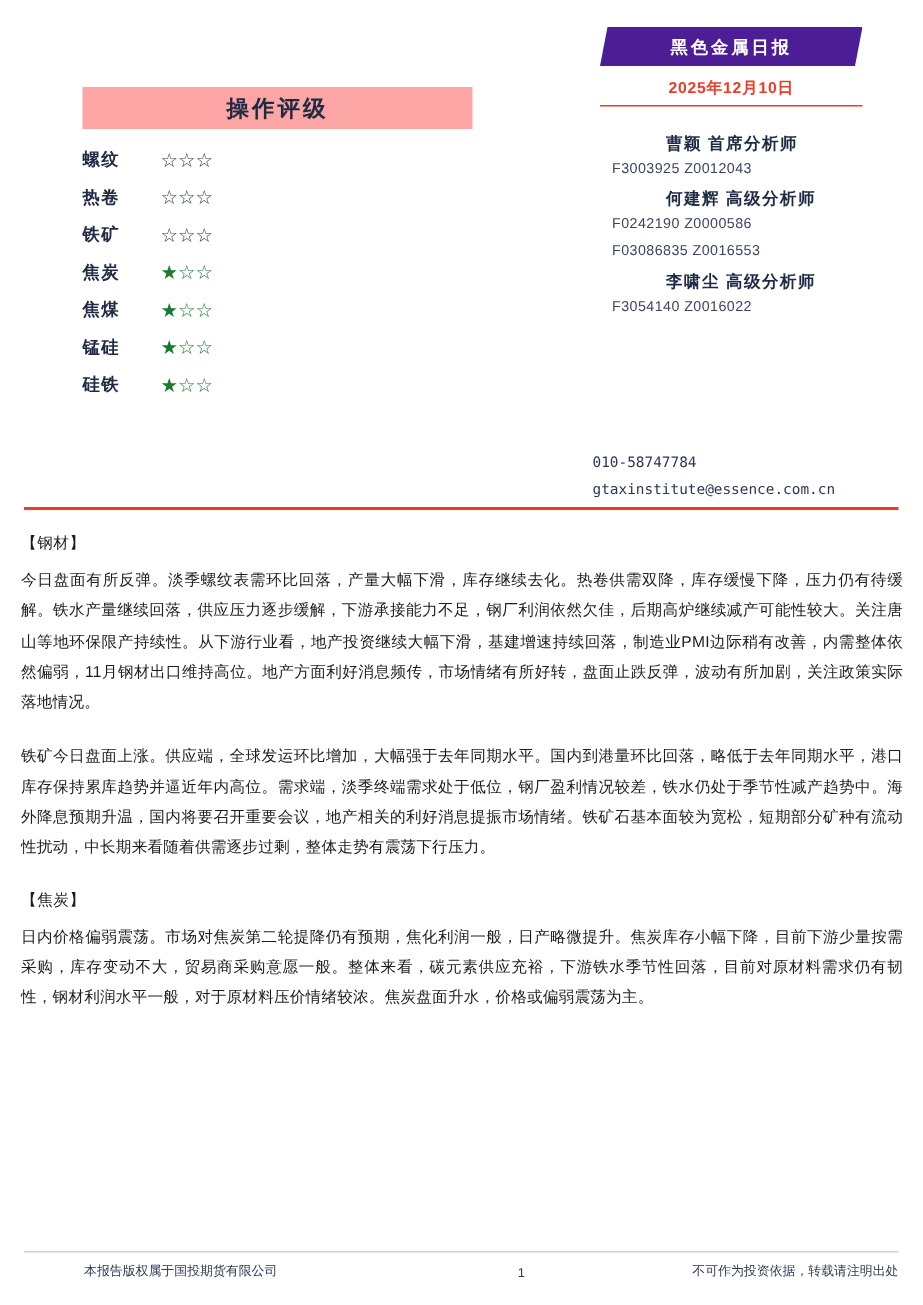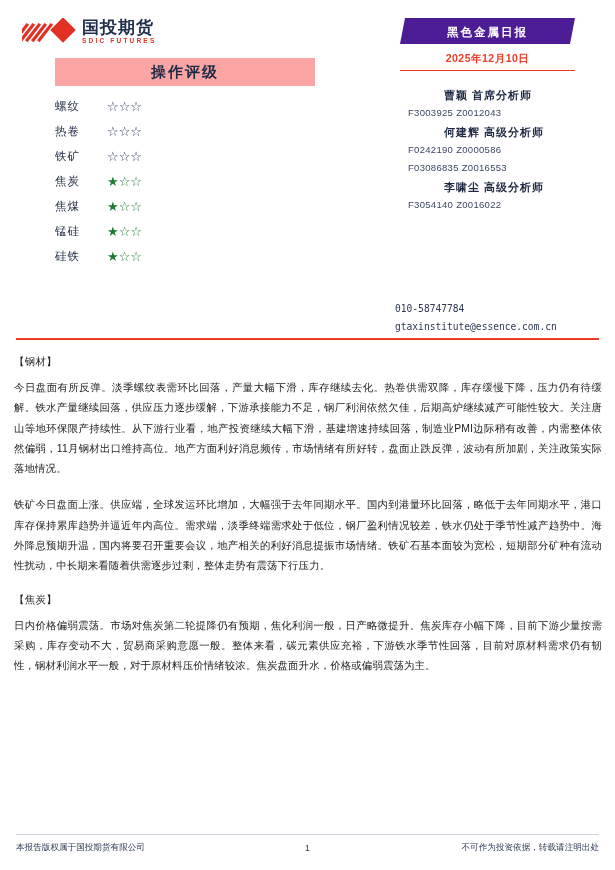--- a/index.html
+++ b/index.html
@@ -81,21 +81,21 @@
   }
   .rating-row {
     display: flex;
     align-items: center;
     height: 25px;
   }
   .rating-name {
     width: 52px;
     font-family: "DejaVu Serif", "Liberation Serif", serif;
     font-size: 11.5px;
-    font-weight: normal;
+    font-weight: bold;
     color: #1f2a44;
     letter-spacing: 1px;
   }
   .rating-stars {
     font-size: 13px;
     letter-spacing: 0px;
     line-height: 1;
   }
   .star { display: inline-block; }
 
@@ -208,47 +208,29 @@
     left: 16px;
     bottom: 16px;
     width: 583px;
     border-top: 1px solid #cdd2dd;
     padding-top: 7px;
     display: flex;
     align-items: center;
     font-size: 8.6px;
     color: #2f3a55;
   }
-  .footer-left { flex: 0 0 44%; }
+  .footer-left { flex: 0 0 44%; margin-left: 40px; }
   .footer-center { flex: 0 0 12%; text-align: center; }
   .footer-right { flex: 1; text-align: right; }
 </style>
 </head>
 <body>
 
 <div class="header">
 
-  <div class="logo-block">
-    <div class="logo-mark">
-      <svg width="54" height="28" viewBox="0 0 54 28" xmlns="http://www.w3.org/2000/svg">
-        <g fill="#e03124">
-          <rect x="-2" y="4" width="3.2" height="22" transform="rotate(38 0 14)"></rect>
-          <rect x="4" y="4" width="3.2" height="22" transform="rotate(38 6 14)"></rect>
-          <rect x="10" y="4" width="3.2" height="22" transform="rotate(38 12 14)"></rect>
-          <rect x="16" y="4" width="3.2" height="22" transform="rotate(38 18 14)"></rect>
-          <rect x="22" y="4" width="3.2" height="22" transform="rotate(38 24 14)"></rect>
-        </g>
-        <rect x="32" y="3" width="18" height="18" transform="rotate(45 41 12)" fill="#e03124"></rect>
-      </svg>
-    </div>
-    <div class="logo-words">
-      <div class="logo-cn">国投期货</div>
-      <div class="logo-en">SDIC FUTURES</div>
-    </div>
-  </div>
 
   <div class="rating-panel">
     <div class="rating-title-bar">
       <span>操作评级</span>
     </div>
     <div class="rating-rows" id="rating-rows">
         <div class="rating-row">
           <div class="rating-name">螺纹</div>
           <div class="rating-stars" style="color: rgb(43, 58, 92);"><span class="star">☆</span><span class="star">☆</span><span class="star">☆</span></div>
         </div>

